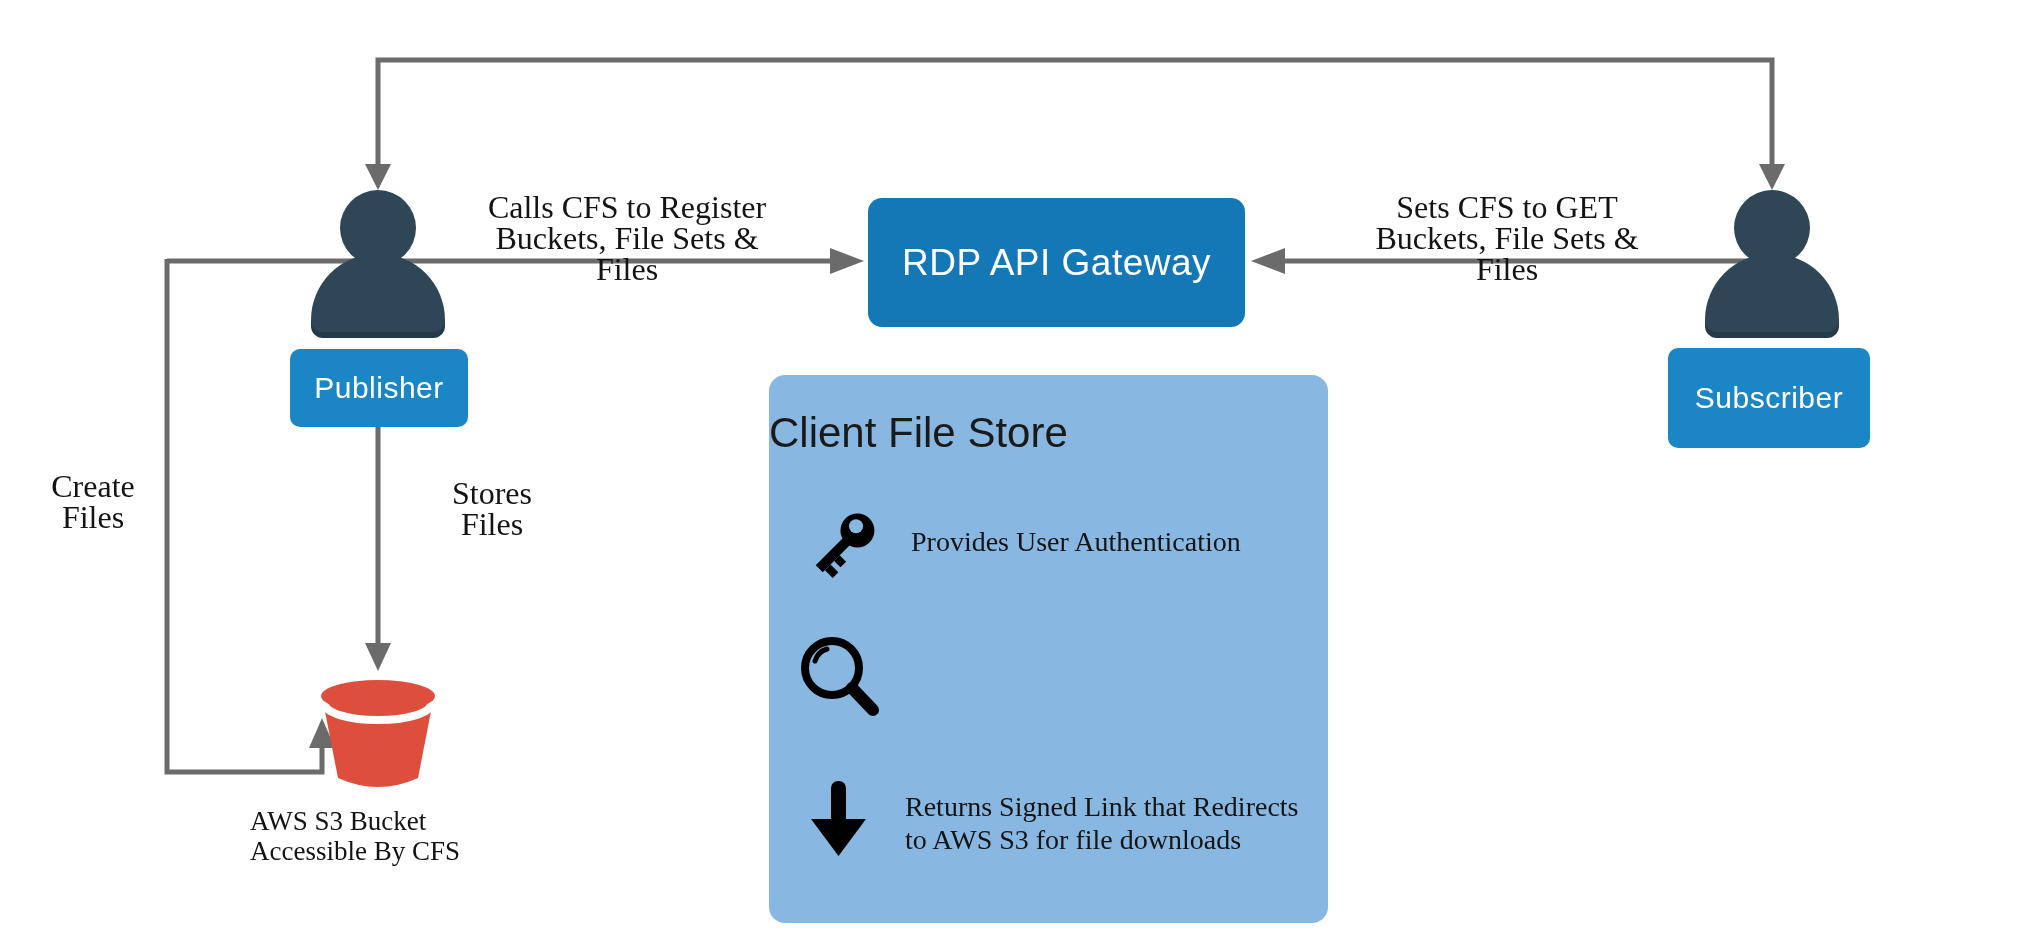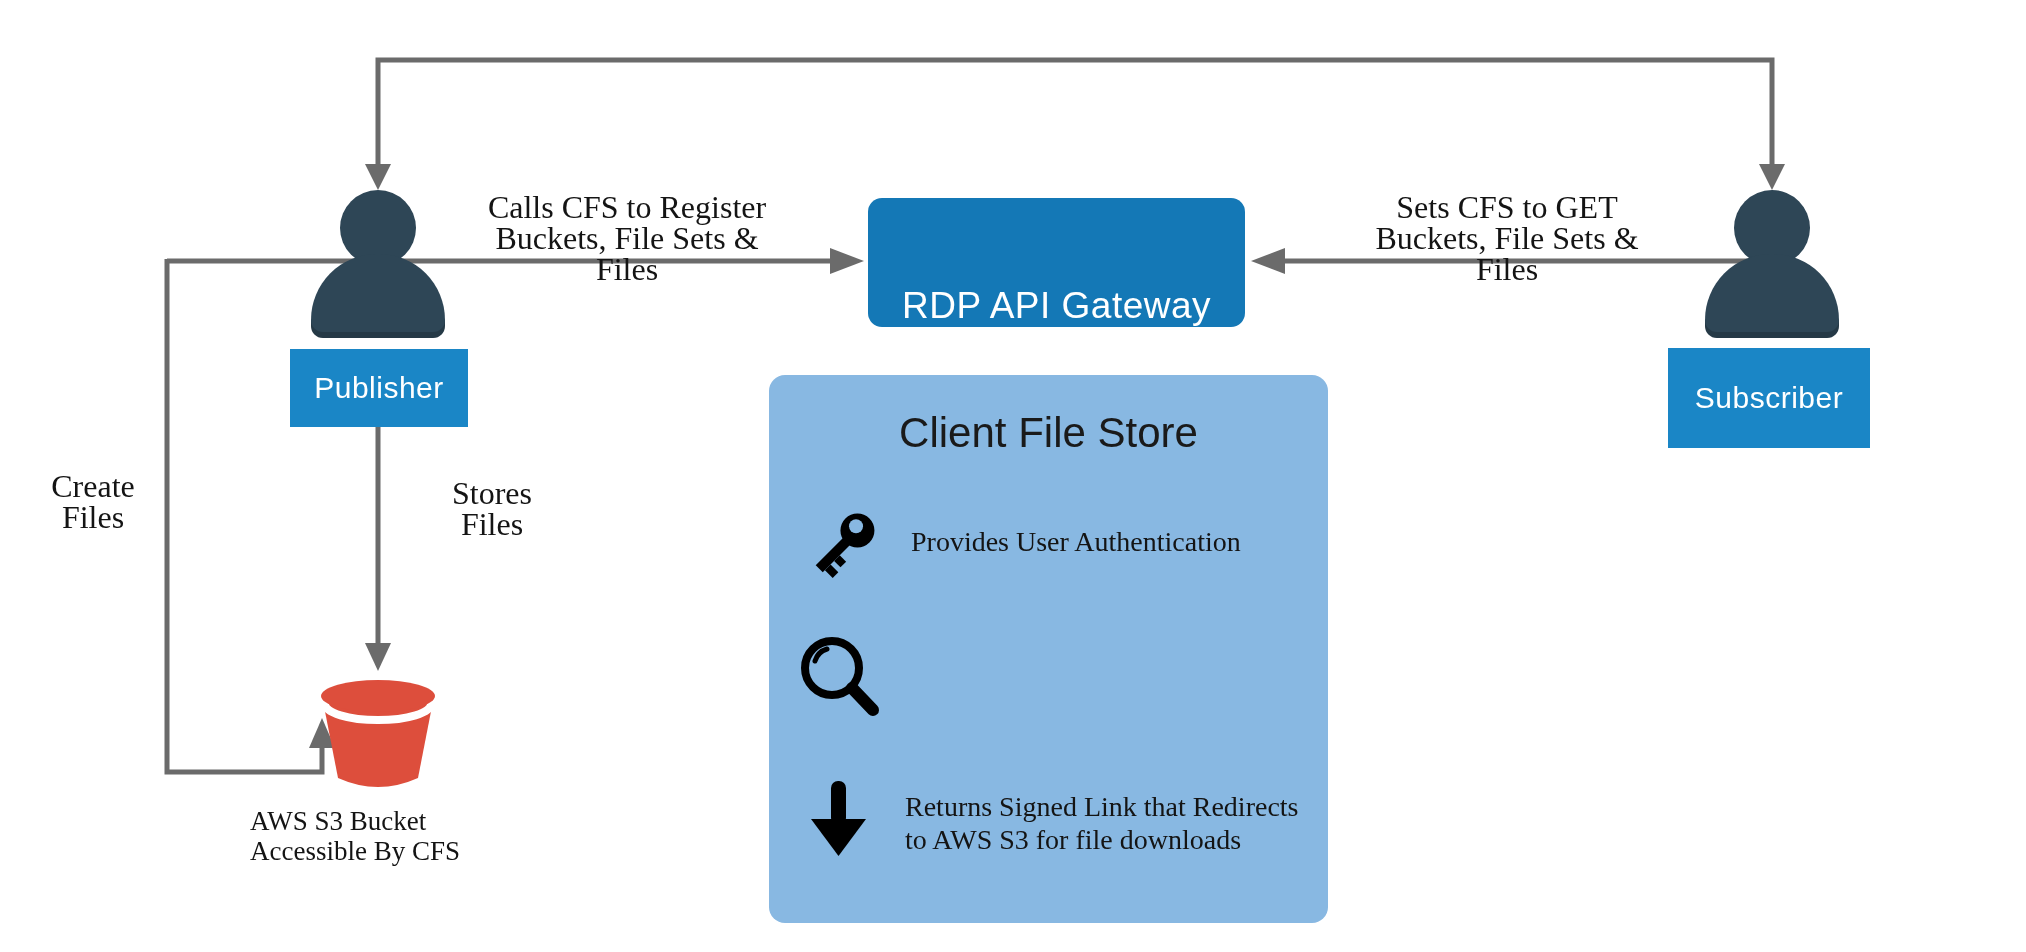--- a/index.html
+++ b/index.html
@@ -20,34 +20,34 @@
   .conn{fill:none;stroke:var(--connector-gray);stroke-width:5;}
   .arrowhead{fill:var(--connector-gray);stroke:none;}
 
   .person-head{position:absolute;width:76px;height:76px;border-radius:50%;background:var(--person-navy);}
   .person-body{
     position:absolute;width:134px;height:84px;background:var(--person-navy);
     border-radius:66px 66px 12px 12px;
     box-shadow:inset 0 -6px 0 rgba(0,0,0,0.18);
   }
   .node-label{
-    position:absolute;background:var(--accent-blue);color:#ffffff;border-radius:0;
+    position:absolute;background:var(--accent-blue);color:#ffffff;border-radius:10px;
     display:flex;align-items:center;justify-content:center;font-size:30px;letter-spacing:0.5px;
   }
   .rdp-box{
     position:absolute;left:868px;top:198px;width:377px;height:129px;border-radius:14px;
-    background:var(--gateway-blue);color:#ffffff;display:flex;align-items:flex-end;justify-content:center;
+    background:var(--gateway-blue);color:#ffffff;display:flex;align-items:center;justify-content:center;
     font-size:37px;letter-spacing:0.5px;
   }
   .panel{
     position:absolute;left:769px;top:375px;width:559px;height:548px;border-radius:16px;
     background:var(--panel-blue);
   }
   .panel-title{
-    position:absolute;left:0;top:34px;width:100%;text-align:center;
+    position:absolute;left:0;top:34px;width:100%;text-align:left;
     font-size:42px;color:#1a1a1a;
   }
   .row-icon{position:absolute;}
   .row-text{
     position:absolute;font-family:"Liberation Serif",serif;font-size:28px;line-height:33px;
     color:var(--ink);white-space:nowrap;
   }
   .edge-label{
     position:absolute;font-family:"Liberation Serif",serif;font-size:32px;line-height:31px;
     color:var(--ink);text-align:center;

